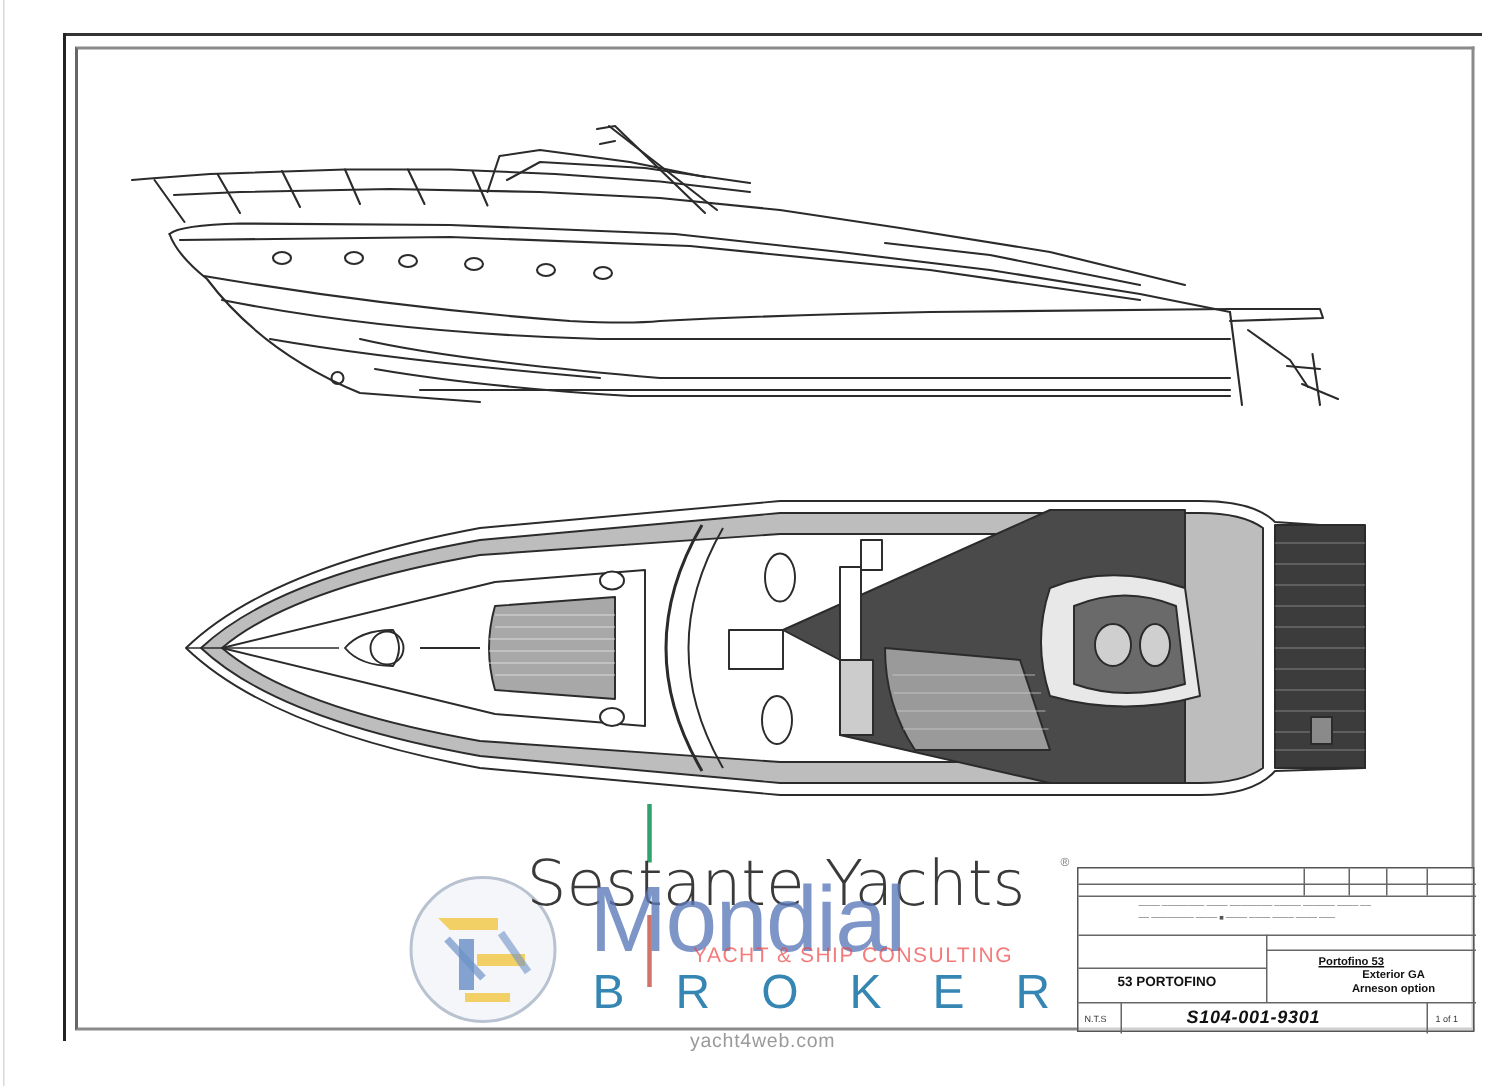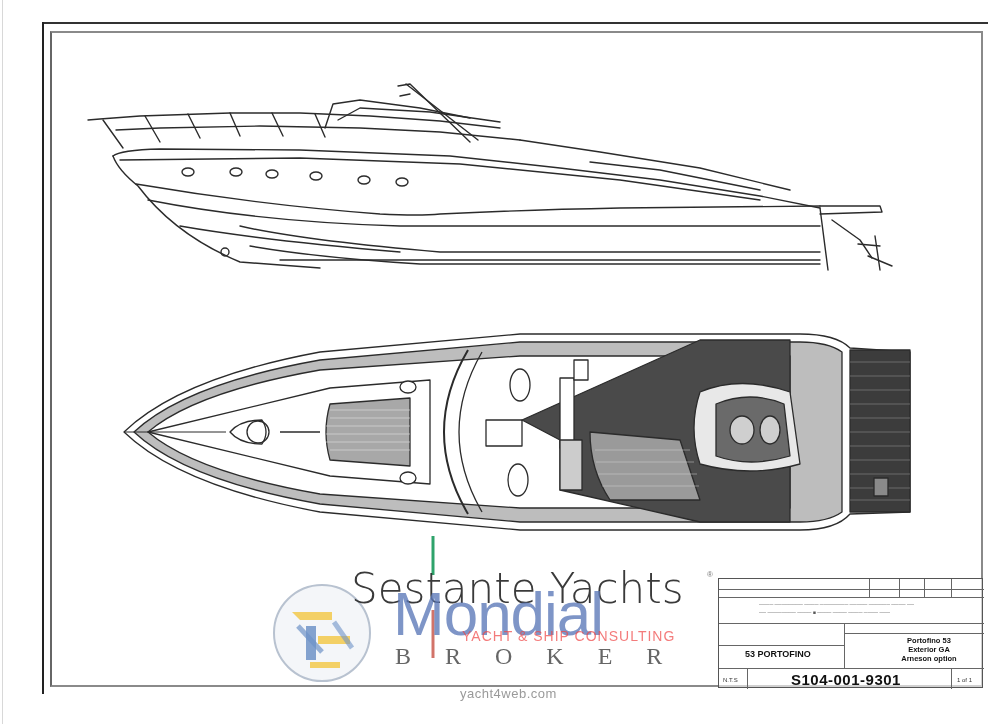--- a/index.html
+++ b/index.html
@@ -11,21 +11,21 @@
   .frame-inner { left:50px; top:31px; width:933px; height:656px; border:2px solid #8a8a8a; border-left-color:#666; box-sizing:border-box; }
   svg.drawing { position:absolute; left:0; top:0; }
   .tb { position:absolute; border:1px solid #555; box-sizing:border-box; background:rgba(255,255,255,0.6); }
   .tb-line { position:absolute; background:#666; }
   .tb-tiny { position:absolute; font-size:5px; color:#555; white-space:nowrap; }
   .tb-bold { position:absolute; font-weight:bold; color:#111; white-space:nowrap; }
   .brand-sestante { left:303px; top:564px; font-size:42px; color:#2a2a2a; letter-spacing:0px; font-family:"DejaVu Sans", sans-serif; font-weight:300; opacity:0.92;margin-left:48px; }
   .brand-reg { left:707px; top:570px; font-size:8px; color:#777; }
   .brand-mondial { left:393px; top:578px; font-size:62px; font-weight:normal; color:#5b78b8; opacity:0.78; letter-spacing:-1px; font-family:"Liberation Sans", sans-serif; }
   .brand-tagline { left:462px; top:628px; font-size:14px; color:#ef4444; opacity:0.7; letter-spacing:1px; }
-  .brand-broker { left:395px; top:643px; font-size:24px; color:#404040; opacity:0.8; letter-spacing:34px; font-family:Liberation Serif, serif; }
+  .brand-broker { left:395px; top:643px; font-size:32px; color:#0369a1; opacity:0.8; letter-spacing:34px; font-family:Liberation Sans, sans-serif; }
   .site-url { left:438px; top:686px; font-size:13px; color:#9a9a9a; letter-spacing:0.5px;margin-left:22px; }
 </style>
 </head>
 <body>
 
 <div class="abs sheet-left-edge"></div>
 <div class="abs frame-outer"></div>
 <div class="abs frame-outer-left"></div>
 <div class="abs frame-inner"></div>
 
@@ -177,25 +177,25 @@
   <div class="tb-line" style="left:0; top:66px; width:125px; height:1px;"></div>
   <div class="tb-line" style="left:125px; top:54px; width:140px; height:1px;"></div>
   <div class="tb-line" style="left:0; top:89px; width:265px; height:1px;"></div>
   <div class="tb-line" style="left:28px; top:89px; width:1px; height:21px;"></div>
   <div class="tb-line" style="left:232px; top:89px; width:1px; height:21px;"></div>
 
   <div class="tb-tiny" style="left:40px; top:22px;">──── ──────── ──── ──────── ───── ────── ──── ──</div>
   <div class="tb-tiny" style="left:40px; top:30px;">── ──────── ──── ■ ──── ──── ──── ──── ───</div>
 
   <div class="tb-bold" style="left:26px; top:70px; font-size:9px;">53 PORTOFINO</div>
-  <div class="tb-bold" style="left:160px; top:57px; font-size:7.5px; text-align:center; width:100px;">Portofino 53</div>
+  <div class="tb-bold" style="left:160px; top:57px; font-size:7.5px; text-align:left; width:100px;text-decoration:underline;">Portofino 53</div>
   <div class="tb-bold" style="left:160px; top:66px; font-size:7.5px; text-align:center; width:100px;">Exterior GA</div>
   <div class="tb-bold" style="left:160px; top:75px; font-size:7.5px; text-align:center; width:100px;">Arneson option</div>
   <div class="tb-tiny" style="left:4px; top:98px; font-size:6px; color:#333;">N.T.S</div>
-  <div class="tb-bold" style="left:72px; top:92px; font-size:15px; letter-spacing:0.5px;">S104-001-9301</div>
+  <div class="tb-bold" style="left:72px; top:92px; font-size:12px; letter-spacing:0.5px;font-style:italic;">S104-001-9301</div>
   <div class="tb-tiny" style="left:238px; top:98px; font-size:6px; color:#333;">1 of 1</div>
 </div>
 
 <div class="abs brand-sestante">Sestante Yachts</div>
 <div class="abs brand-reg">®</div>
 <div class="abs brand-mondial">Mondial</div>
 <div class="abs brand-tagline">YACHT &amp; SHIP CONSULTING</div>
 <div class="abs brand-broker">BROKER</div>
 <div class="abs site-url">yacht4web.com</div>
 

